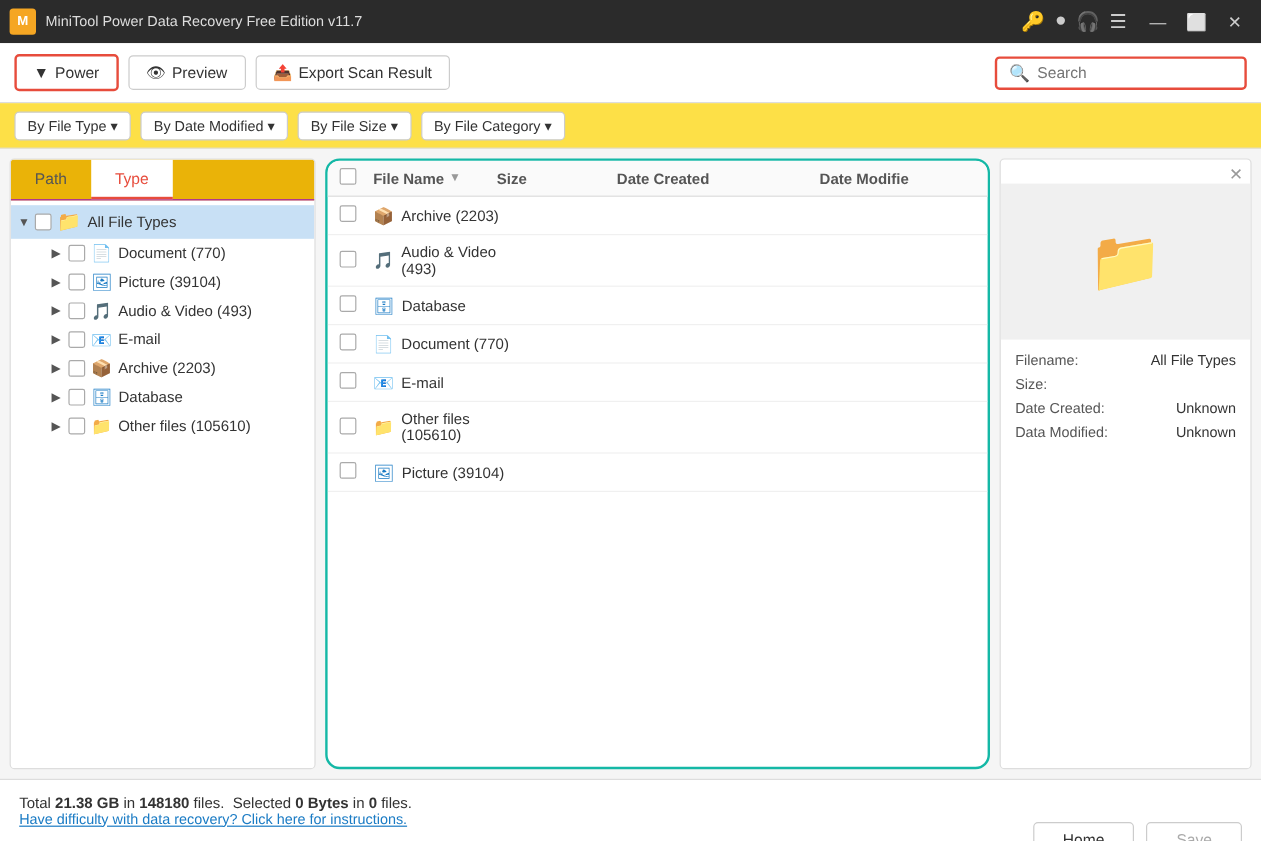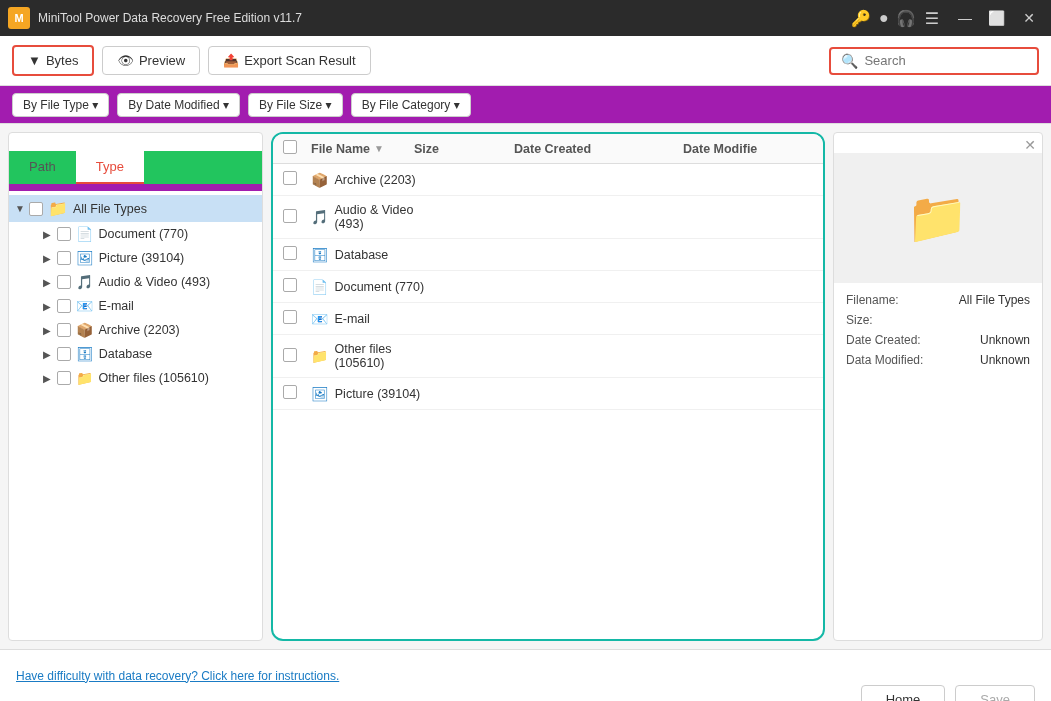--- a/index.html
+++ b/index.html
@@ -67,21 +67,21 @@
       width: 210px;
       background: white;
     }
     .search-box-wrapper input {
       border: none; outline: none; font-size: 13px; width: 100%; color: #c2410c;
     }
     .search-icon-char { color: #999; margin-right: 6px; font-size: 14px; }
 
     
     #filter-bar {
-      background: #a21caf;
+      background: #fde047;
       height: 38px;
       display: flex;
       align-items: center;
       padding: 0 12px;
       border-bottom: 1px solid #ddd;
       flex-shrink: 0;
       gap: 8px;
     }
     .filter-dropdown {
       display: flex; align-items: center; gap: 4px;
@@ -110,23 +110,22 @@
       background: white;
       border: 1px solid #ddd;
       border-radius: 4px;
       display: flex;
       flex-direction: column;
       flex-shrink: 0;
       overflow: hidden;
     }
     .tab-bar {
       display: flex;
-      border-bottom: 7px solid #a21caf;
-      background: #22c55e;
-      margin-top: 18px;
+      border-bottom: 1px solid #a21caf;
+      background: #eab308;
     }
     .tab {
       padding: 8px 20px;
       cursor: pointer;
       font-size: 13px;
       color: #555;
       border-bottom: 2px solid transparent;
     }
     .tab.active {
       color: #1a7bc4;
@@ -285,21 +284,21 @@
   <div class="window-controls">
     <span>—</span>
     <span>⬜</span>
     <span class="close-btn">✕</span>
   </div>
 </div>
 
 <div id="toolbar">
   <button class="toolbar-btn filter-btn">
     <span>▼</span>
-    <span>Bytes</span>
+    <span>Power</span>
   </button>
   <button class="toolbar-btn">
     <span>👁</span>
     <span>Preview</span>
   </button>
   <button class="toolbar-btn">
     <span>📤</span>
     <span>Export Scan Result</span>
   </button>
   <div class="search-box-wrapper">
@@ -515,20 +514,23 @@
         <span class="meta-label">Data Modified:</span>
         <span class="meta-value">Unknown</span>
       </div>
     </div>
   </div>
 
 </div>
 
 <div id="status-bar">
   <div>
+    <div class="status-text">
+      Total <span class="bold">21.38 GB</span> in <span class="bold">148180</span> files.&nbsp; Selected <span class="bold">0 Bytes</span> in <span class="bold">0</span> files.
+    </div>
     <div class="status-link">
       <span>Have difficulty with data recovery? Click here for instructions.</span>
     </div>
   </div>
   <div class="status-buttons">
     <button>Home</button>
     <button class="save-btn">Save</button>
   </div>
 </div>
 

